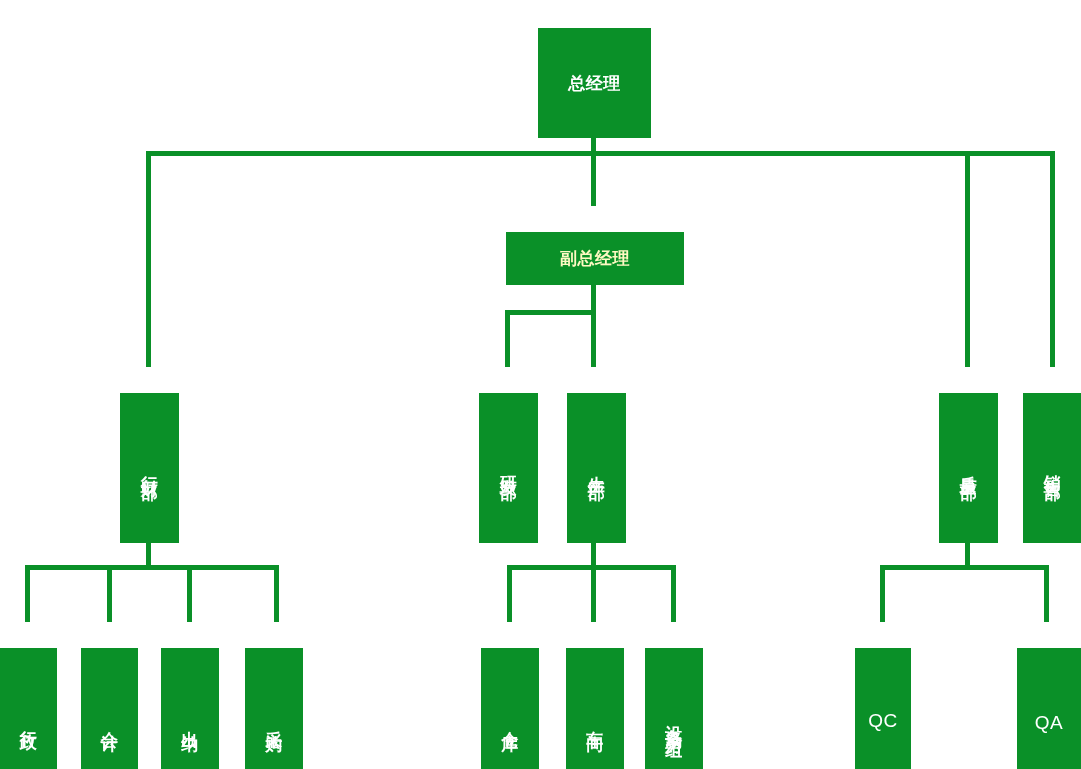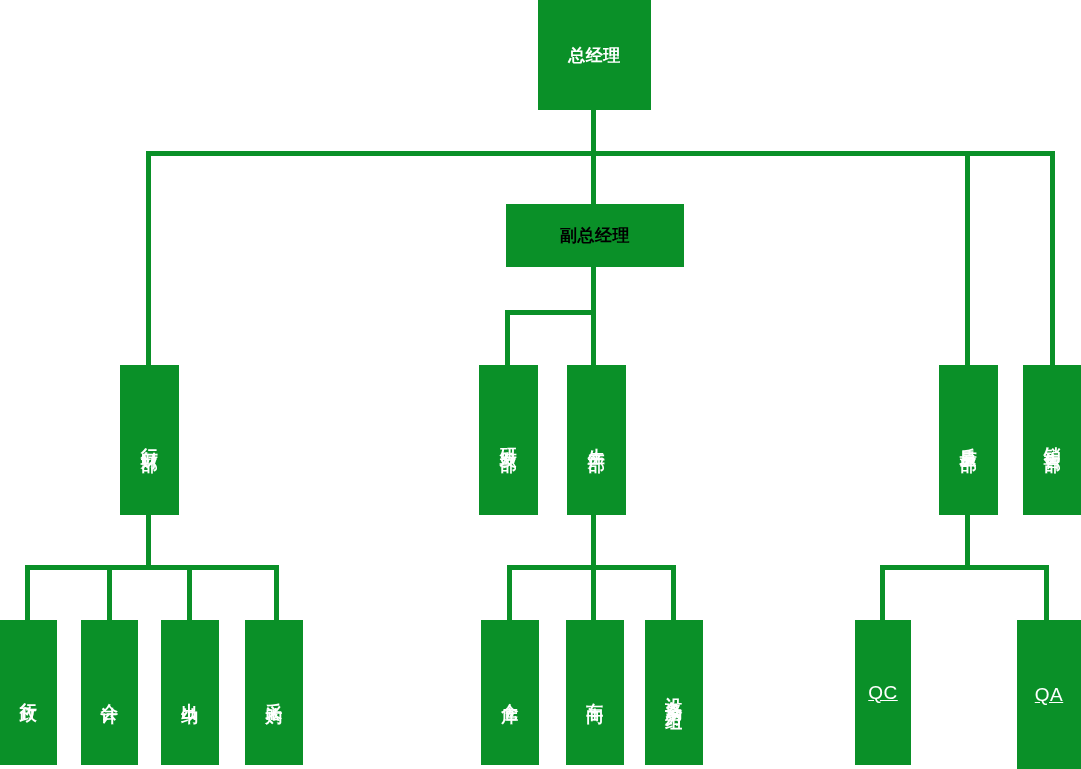--- a/index.html
+++ b/index.html
@@ -22,20 +22,21 @@
   .node {
     position: absolute;
     background: #0a9028;
     color: #ffffff;
     display: flex;
     align-items: center;
     justify-content: center;
     text-align: center;
     box-sizing: border-box;
     z-index: 2;
+    margin-top: 28px;
   }
   .node .node-label {
     display: block;
     line-height: 1.35;
     letter-spacing: 0.5px;
   }
   
   .node.horiz .node-label {
     font-size: 17px;
     font-weight: 600;
@@ -49,21 +50,20 @@
     text-orientation: upright;
     line-height: 1.55;
     letter-spacing: 4px;
   }
   
   .node.latin .node-label {
     font-size: 19px;
     font-weight: 400;
     white-space: nowrap;
     font-family: "Liberation Sans", "DejaVu Sans", sans-serif;
-    text-decoration: underline;
   }
   
   .conn {
     position: absolute;
     background: #0a9028;
     z-index: 1;
   }
 </style>
 </head>
 <body>
@@ -92,21 +92,21 @@
       <div class="conn" style="background: rgb(10, 144, 40); left: 671px; top: 565px; width: 5px; height: 57px;"></div>
       <div class="conn" style="background: rgb(10, 144, 40); left: 965px; top: 515px; width: 5px; height: 55px;"></div>
       <div class="conn" style="background: rgb(10, 144, 40); left: 880px; top: 565px; width: 169px; height: 5px;"></div>
       <div class="conn" style="background: rgb(10, 144, 40); left: 880px; top: 565px; width: 5px; height: 57px;"></div>
       <div class="conn" style="background: rgb(10, 144, 40); left: 1044px; top: 565px; width: 5px; height: 57px;"></div>
     </div>
   <div id="node-layer">
       <div class="node horiz" style="left: 538px; top: 0px; width: 113px; height: 110px; background: rgb(10, 144, 40); color: rgb(255, 255, 255);">
         <span class="node-label">总经理</span>
       </div>
-      <div class="node horiz" style="left: 506px; top: 204px; width: 178px; height: 63px; background: rgb(10, 144, 40); color: #000000;">
+      <div class="node horiz" style="left: 506px; top: 204px; width: 178px; height: 53px; background: rgb(10, 144, 40); color: #fef9c3;">
         <span class="node-label">副总经理</span>
       </div>
       <div class="node vert" style="left: 120px; top: 365px; width: 59px; height: 150px; background: rgb(10, 144, 40); color: rgb(255, 255, 255);">
         <span class="node-label">行财部</span>
       </div>
       <div class="node vert" style="left: 479px; top: 365px; width: 59px; height: 150px; background: rgb(10, 144, 40); color: rgb(255, 255, 255);">
         <span class="node-label">研发部</span>
       </div>
       <div class="node vert" style="left: 567px; top: 365px; width: 59px; height: 150px; background: rgb(10, 144, 40); color: rgb(255, 255, 255);">
         <span class="node-label">生产部</span>

